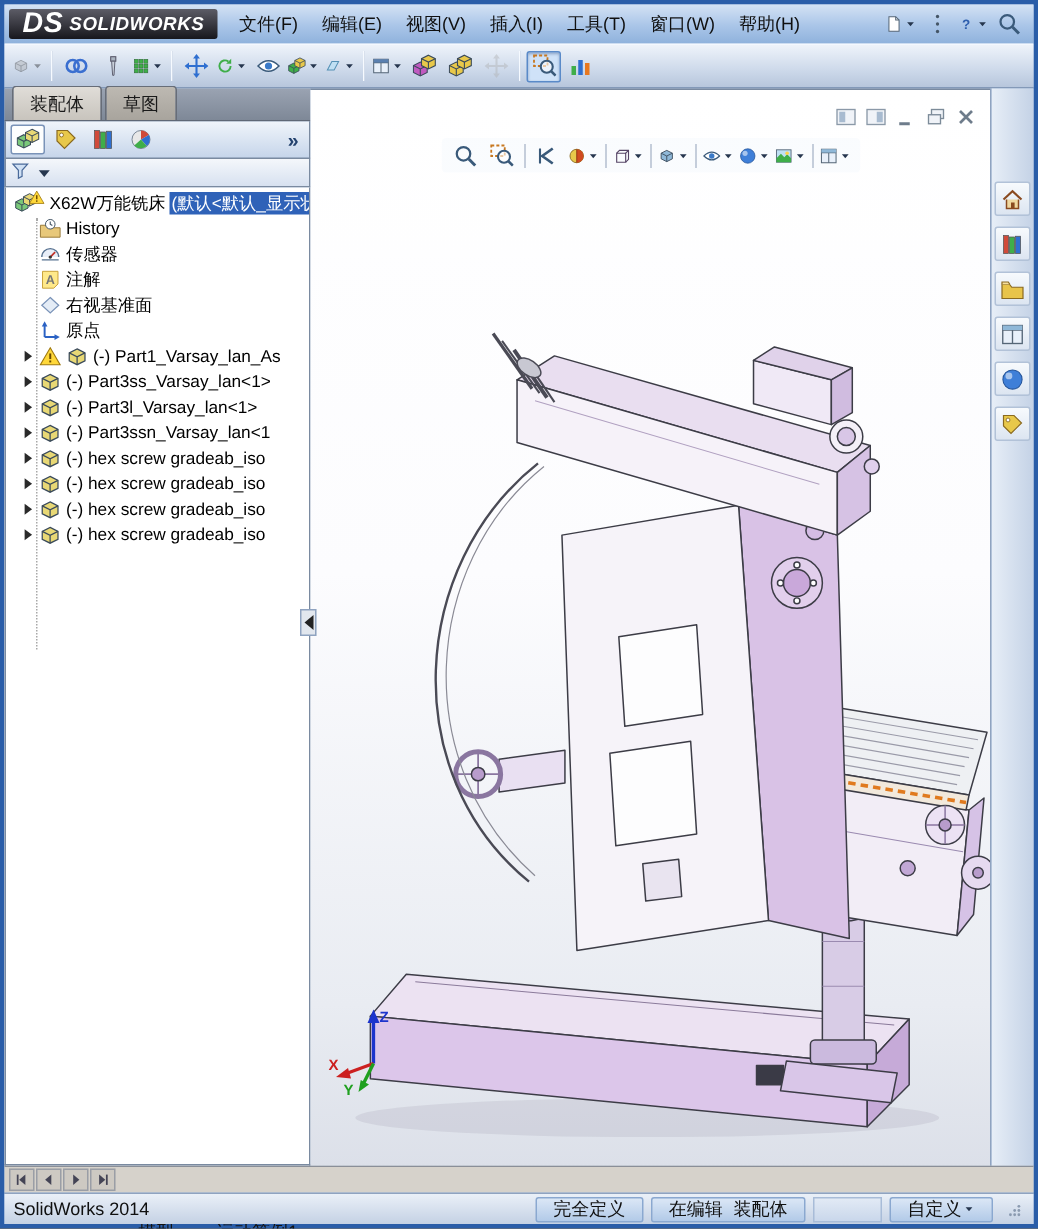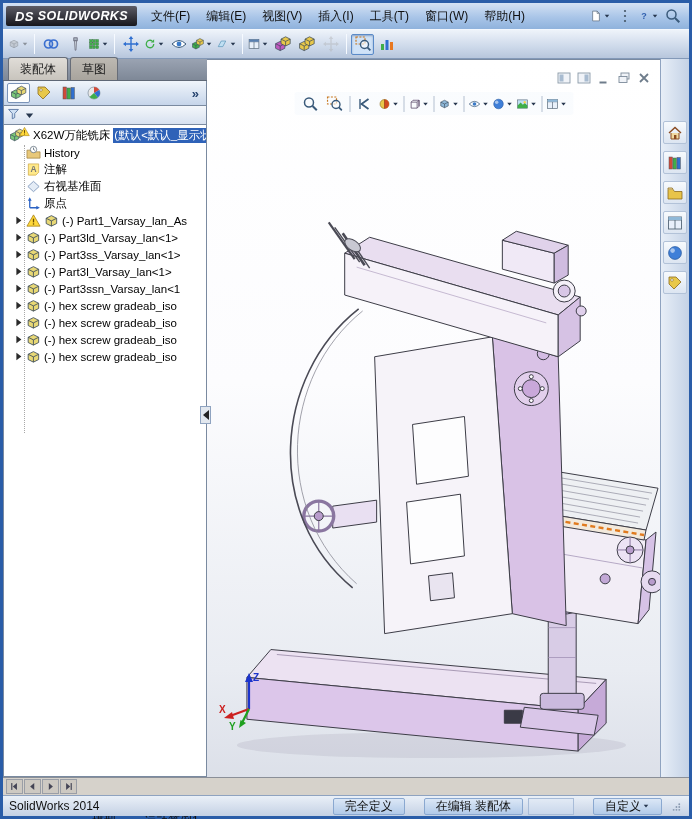--- a/index.html
+++ b/index.html
@@ -5,21 +5,21 @@
   html,body{margin:0;padding:0;background:#222;}
   body{width:692px;height:819px;font-family:"Liberation Sans",sans-serif;font-size:12px;overflow:hidden;}
   *{box-sizing:border-box;}
   .win{position:relative;width:692px;height:819px;border:3px solid #2a5da8;display:flex;flex-direction:column;background:#c0d4ee;}
 
   
   .titlebar{height:26px;display:flex;align-items:center;gap:2px;padding:0 3px;
     background:linear-gradient(180deg,#d4e2f4 0%,#a9c5e8 55%,#8fb2dc 100%);}
   .logo{height:20px;display:flex;align-items:center;gap:4px;background:linear-gradient(180deg,#5c5c66,#17171d);
     color:#fff;padding:0 9px;font-weight:bold;font-style:italic;font-size:12.5px;letter-spacing:.4px;border-radius:2px;}
-  .logo .ds{font-size:13px;}
+  .logo .ds{font-size:19px;}
   .menubar{display:flex;height:100%;align-items:stretch;margin-left:4px;}
   .menu-item{display:flex;align-items:center;padding:0 8px;color:#101010;}
   .tb-right{margin-left:auto;display:flex;align-items:center;gap:1px;padding-right:2px;}
 
   .ibtn{display:inline-flex;align-items:center;justify-content:center;width:23px;height:21px;
     border:1px solid transparent;border-radius:2px;}
   .ibtn svg{display:block;}
   .ibtn.disabled{opacity:.45;filter:grayscale(85%);}
   .ibtn.pressed{background:#cfe2f8;border-color:#5a8ac8;box-shadow:inset 0 1px 2px rgba(40,70,120,.4);}
   .caret{display:inline-flex;margin-left:1px;}
@@ -87,22 +87,22 @@
     border:1px solid #9a9ea6;margin:1px 0 1px 1px;}
   .navbtn svg{width:11px;height:11px;}
   .btab{display:flex;align-items:center;padding:0 12px;margin-left:2px;font-size:12px;color:#111;
     background:#bfbbb4;border:1px solid #8a8f98;border-bottom:none;margin-top:42px;}
   .btab.active{background:#f2f0ec;}
 
   
   .statusbar{height:21px;background:linear-gradient(180deg,#eaf0f8,#c4d1e4);border-top:1px solid #8fa3c0;
     display:flex;align-items:center;padding:0 6px;color:#101010;}
   .sb-right{margin-left:auto;display:flex;align-items:center;}
-  .sb-seg{display:flex;align-items:center;height:17px;padding:0 11px;margin-left:19px;
-    background:linear-gradient(180deg,#dbe7f6,#b2cae8);border:1px solid #8aa8d0;border-radius:2px;}
+  .sb-seg{display:flex;align-items:center;height:17px;padding:0 11px;margin-left:5px;
+    background:linear-gradient(180deg,#dbe7f6,#b2cae8);border:1px solid #8aa8d0;border-radius:2px;font-family:Liberation Mono, monospace;}
   .sb-spacer{width:46px;height:17px;margin-left:5px;background:linear-gradient(180deg,#e2eaf5,#c9d7eb);border:1px solid #a8bcd8;}
   .grip{width:15px;height:15px;margin-left:6px;display:flex;}
 </style>
 </head>
 <body>
 
 <div class="win">
 
   <div class="titlebar">
     <div class="logo">
@@ -398,20 +398,32 @@
                 <circle cx="8" cy="4.8" r="3.4" fill="#fff" stroke="#456" stroke-width=".7"></circle>
                 <path d="M8 2.8v2l1.5.9" fill="none" stroke="#456" stroke-width=".8"></path>
               </svg>
             </span>
             <span class="lbl">History</span>
           </div>
           <div class="trow child">
             <span class="exp"></span>
             <span class="ticon">
               <svg width="16" height="16" viewBox="0 0 16 16">
+                <path d="M2 10a6 6 0 0 1 12 0" fill="#e8eef8" stroke="#55708f" stroke-width="1"></path>
+                <path d="M8 10 11.5 6.5" stroke="#c03028" stroke-width="1.2"></path>
+                <circle cx="8" cy="10" r="1.2" fill="#333"></circle>
+                <path d="M2 12h12" stroke="#55708f" stroke-width="1"></path>
+              </svg>
+            </span>
+            <span class="lbl">传感器</span>
+          </div>
+          <div class="trow child">
+            <span class="exp"></span>
+            <span class="ticon">
+              <svg width="16" height="16" viewBox="0 0 16 16">
                 <path d="M2.5 2h11v9l-3 3h-8z" fill="#ffe98a" stroke="#c9a23a" stroke-width=".7"></path>
                 <text x="8" y="11" font-size="9" font-weight="bold" text-anchor="middle" fill="#777" font-family="Liberation Sans,sans-serif">A</text>
               </svg>
             </span>
             <span class="lbl">注解</span>
           </div>
           <div class="trow child">
             <span class="exp"></span>
             <span class="ticon">
               <svg width="16" height="16" viewBox="0 0 16 16">
@@ -446,36 +458,20 @@
             </span>
             <span class="ticon">
               <svg width="16" height="16" viewBox="0 0 16 16">
                 <g transform="translate(2.3,2.8) scale(1.12)">
                   <path d="M5 0 10 2.5v5L5 10 0 7.5v-5z" fill="#e8d875" stroke="#3a4a5a" stroke-width=".8"></path>
                   <path d="M0 2.5 5 5l5-2.5M5 5v5" fill="none" stroke="#3a4a5a" stroke-width=".8"></path>
                 </g>
               </svg>
             </span>
             <span class="lbl">(-) Part1_Varsay_lan_As</span>
-          </div>
-          <div class="trow child">
-            <span class="exp">
-              <svg width="9" height="9" viewBox="0 0 9 9">
-                <path d="M2.4 0.8 7.4 4.5 2.4 8.2Z" fill="#2a2a2a"></path>
-              </svg>
-            </span>
-            <span class="ticon">
-              <svg width="16" height="16" viewBox="0 0 16 16">
-                <g transform="translate(2.3,2.8) scale(1.12)">
-                  <path d="M5 0 10 2.5v5L5 10 0 7.5v-5z" fill="#e8d875" stroke="#3a4a5a" stroke-width=".8"></path>
-                  <path d="M0 2.5 5 5l5-2.5M5 5v5" fill="none" stroke="#3a4a5a" stroke-width=".8"></path>
-                </g>
-              </svg>
-            </span>
-            <span class="lbl">(-) Part3ld_Varsay_lan&lt;1&gt;</span>
           </div>
           <div class="trow child">
             <span class="exp">
               <svg width="9" height="9" viewBox="0 0 9 9">
                 <path d="M2.4 0.8 7.4 4.5 2.4 8.2Z" fill="#2a2a2a"></path>
               </svg>
             </span>
             <span class="ticon">
               <svg width="16" height="16" viewBox="0 0 16 16">
                 <g transform="translate(2.3,2.8) scale(1.12)">

